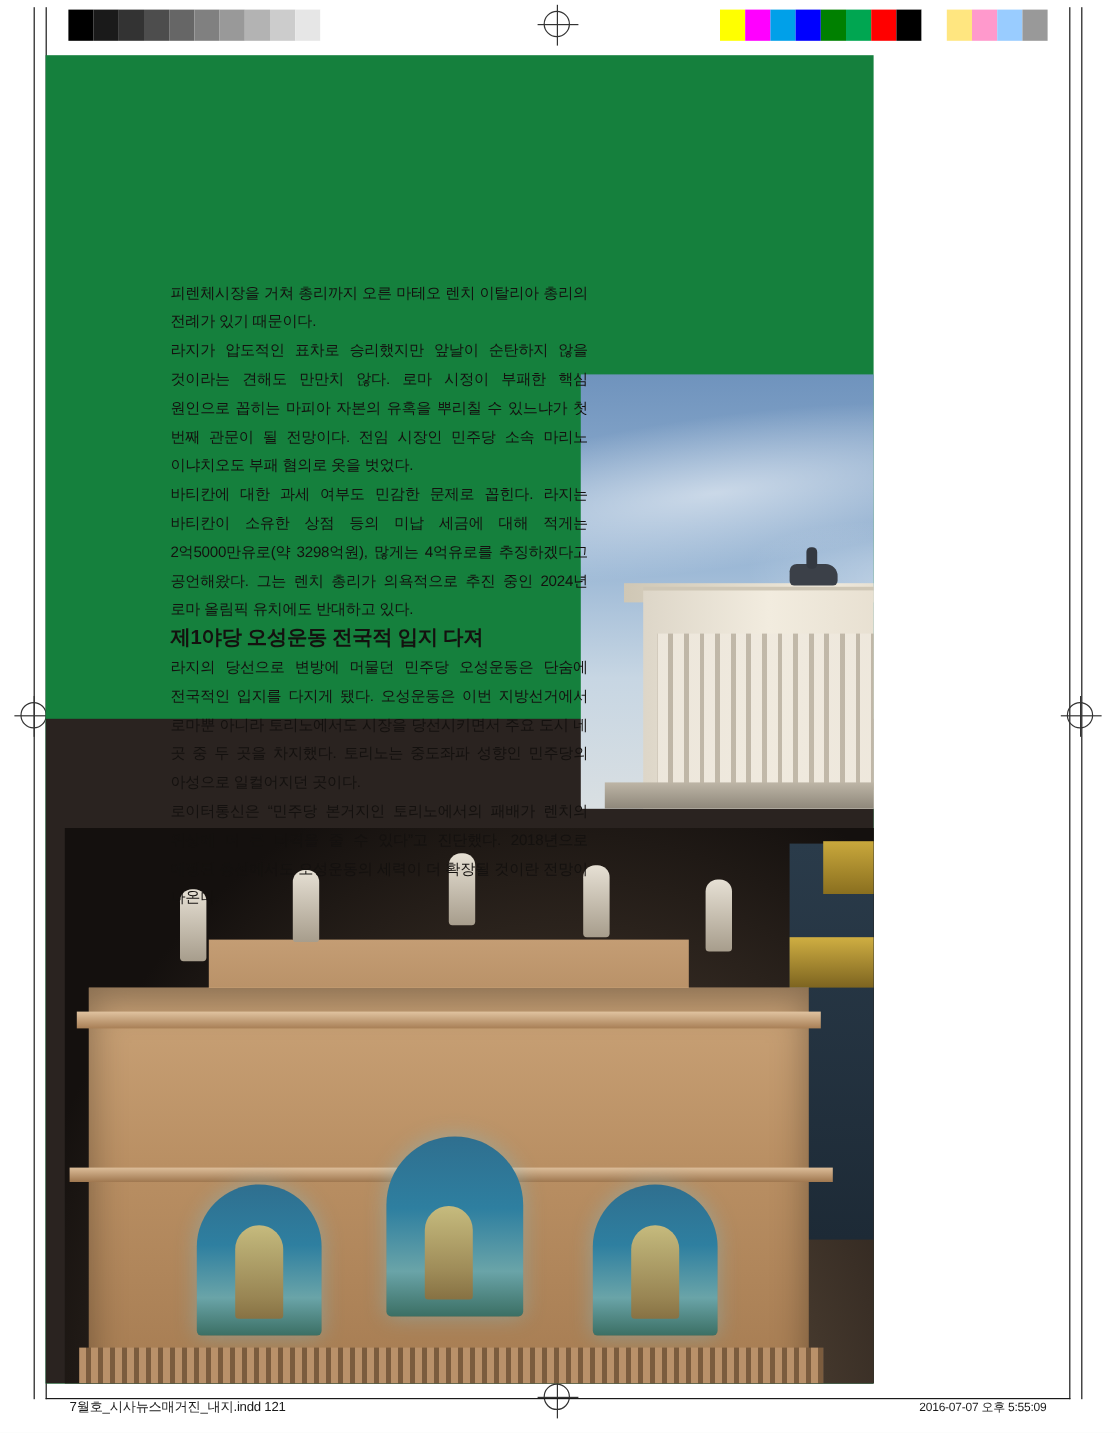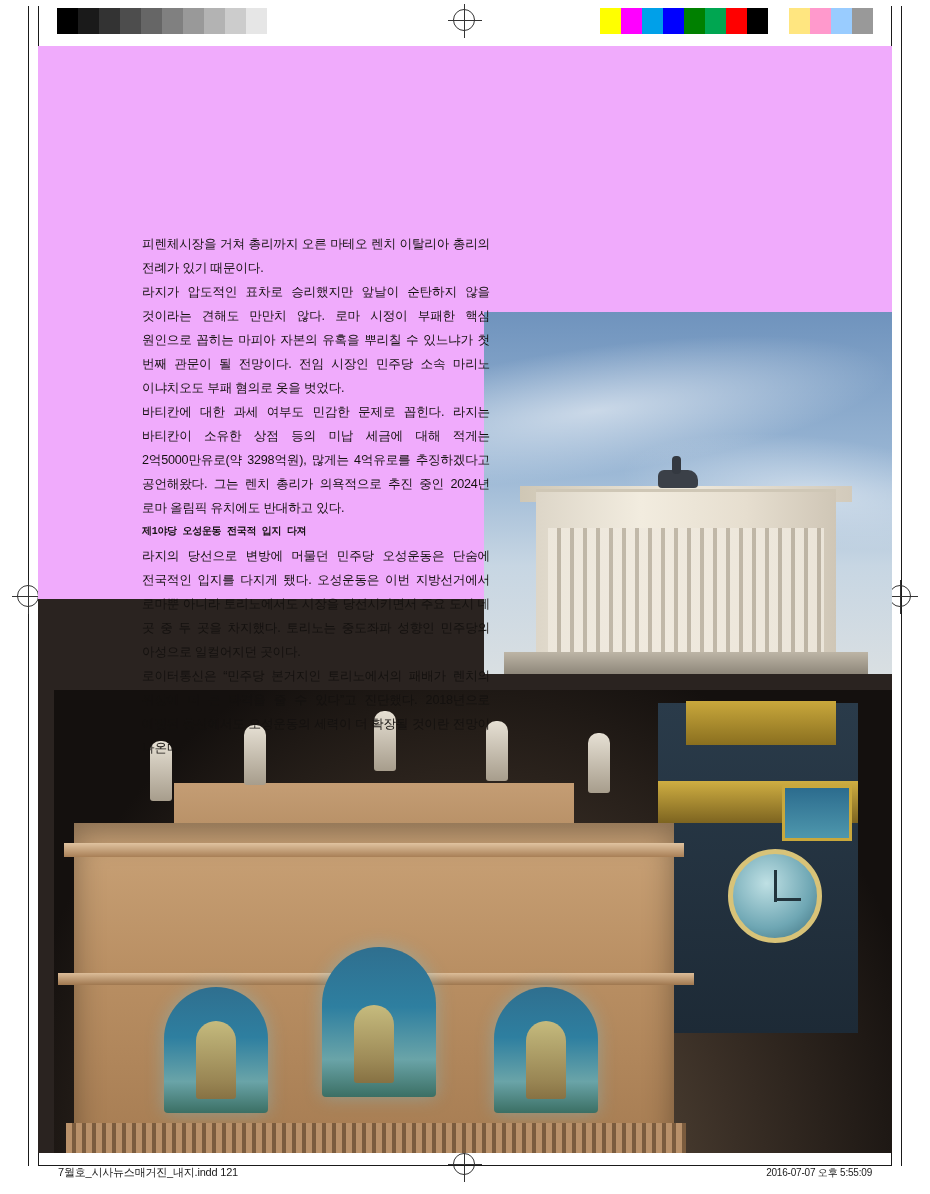--- a/index.html
+++ b/index.html
@@ -74,23 +74,23 @@
   .rm-top    { left: 448px; top: 4px; }
   .rm-bottom { left: 448px; top: 1148px; }
   .rm-left   { left: 12px;  top: 580px; }
   .rm-right  { right: 12px; top: 580px; }
 
   
   .sheet {
     position: absolute;
     left: 38px;
     top: 46px;
-    width: 854px;
+    width: 690px;
     height: 1107px;
-    background: #f0abfc;
+    background: #15803d;
     overflow: hidden;
   }
 
   
   .dark-bg {
     position: absolute;
     left: 0;
     top: 553px;
     width: 854px;
     height: 554px;
@@ -325,24 +325,23 @@
     line-height: 24px;
     text-align: justify;
     letter-spacing: -0.2px;
     word-break: keep-all;
   }
   .col-left { left: 104px; top: 186px; }
   .col-right { left: 446px; top: 186px; width: 348px; }
   .col p { margin: 0; }
   .subhead {
     font-weight: bold;
-    font-size: 10px;
+    font-size: 17px;
     margin: 18px 0 2px 0;
     letter-spacing: -0.3px;
-    font-family: Liberation Mono, monospace;
   }
   .endmark {
     display: inline-block;
     border: 1px solid #14110f;
     font-size: 9px;
     line-height: 10px;
     padding: 0 1px;
     vertical-align: 1px;
   }
 

